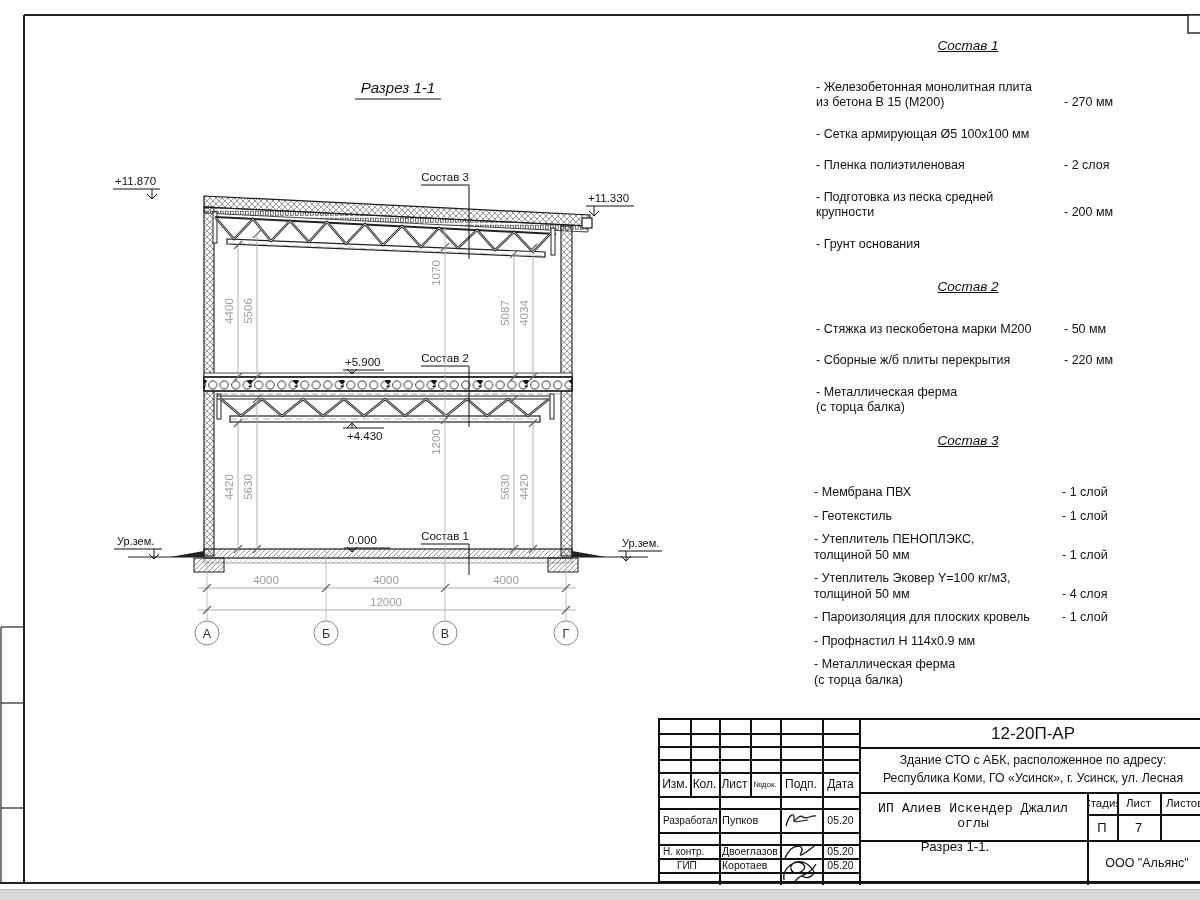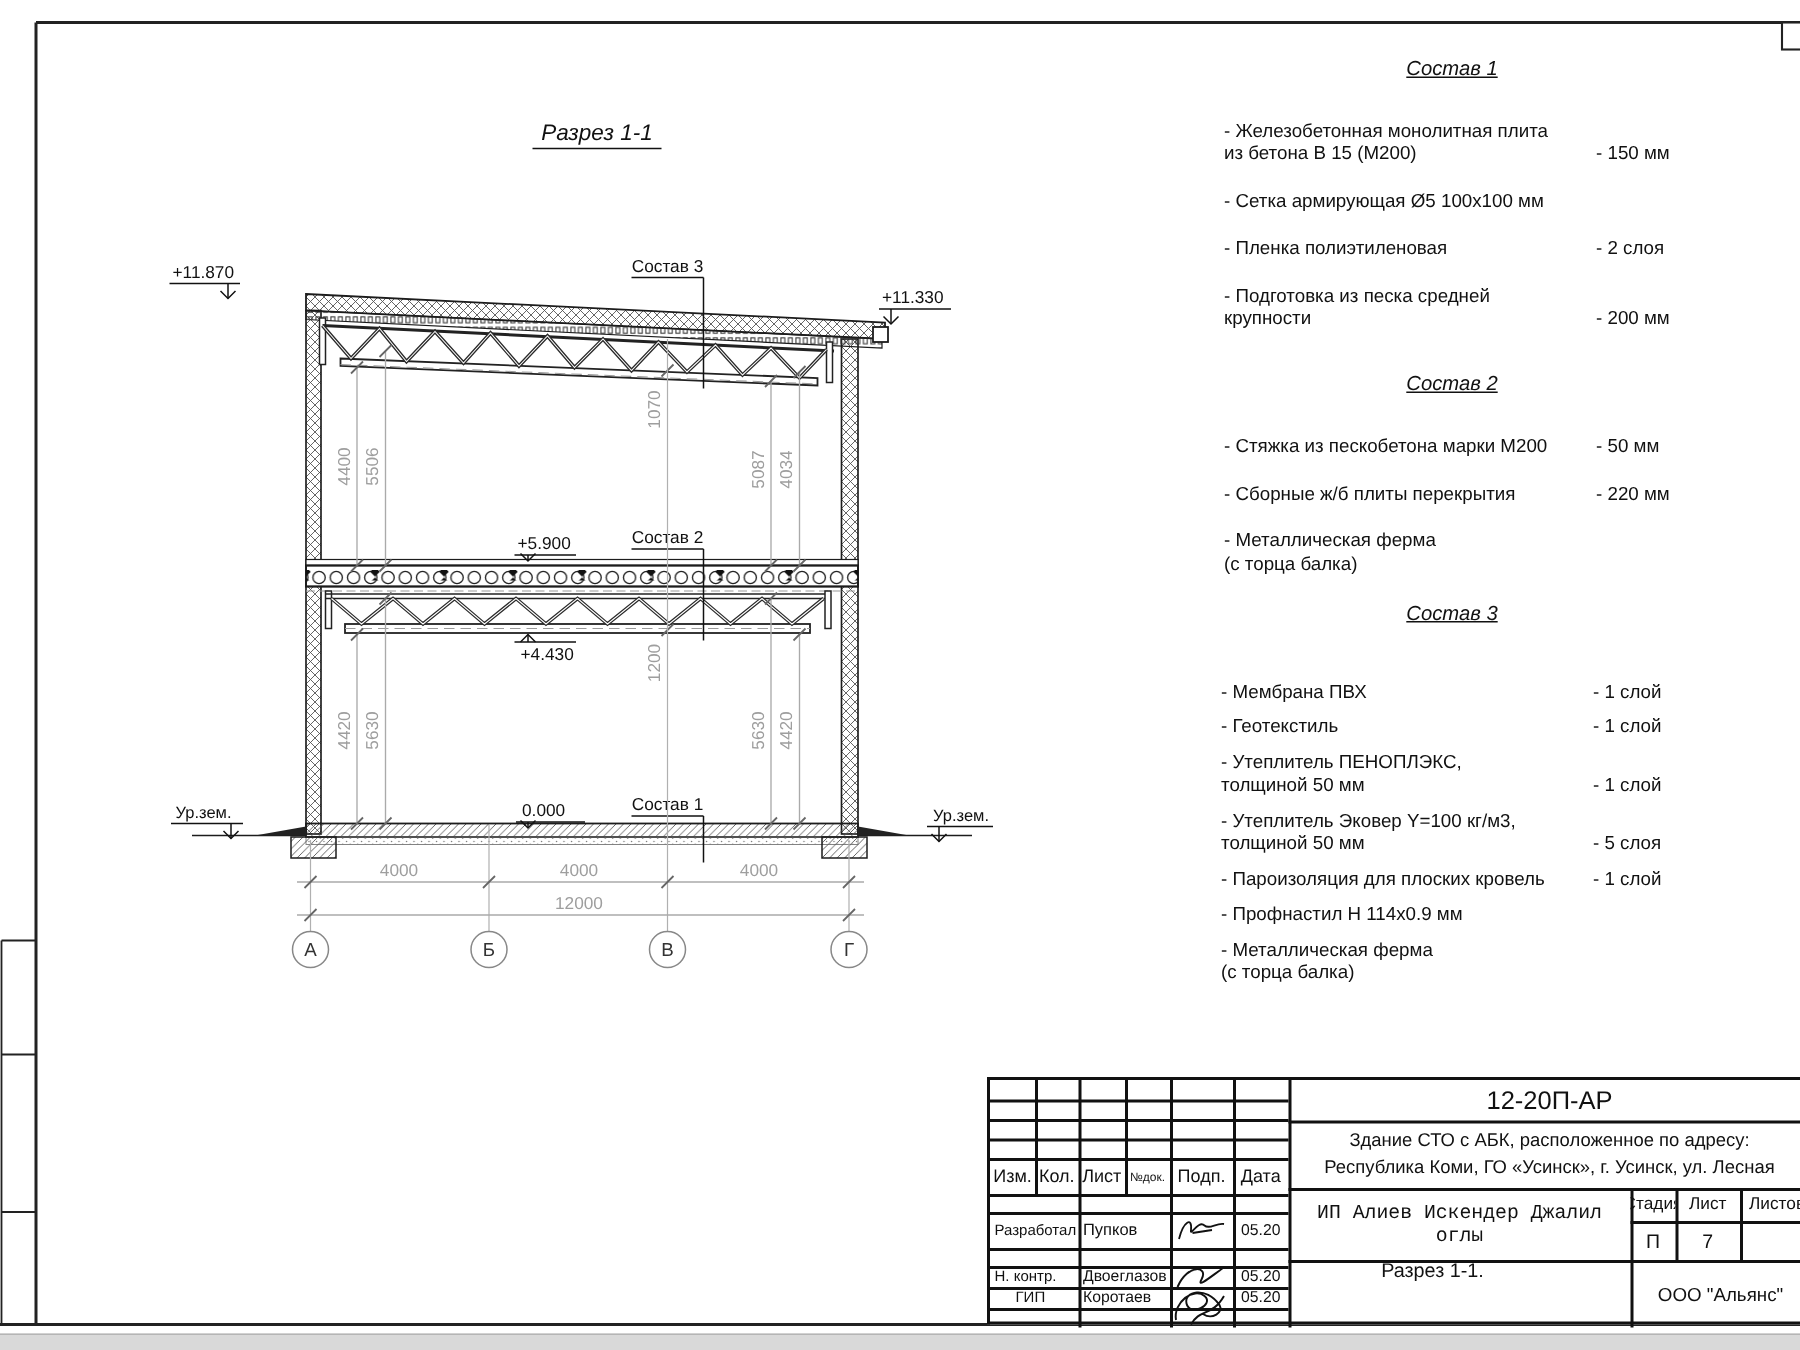--- a/index.html
+++ b/index.html
@@ -268,35 +268,39 @@
   </g>
 </svg>
 
 <div class="panel">
 
   <div class="comp s12">
     <div class="comp-h h1">Состав 1</div>
     <div class="crow">
       <div class="nm">- Железобетонная  монолитная плита
 из бетона В 15 (М200)</div>
-      <div class="vl2">- 150 мм</div>
+      <div class="vl2">- 270 мм</div>
     </div>
     <div class="crow">
       <div class="nm">- Сетка армирующая Ø5 100х100 мм</div>
       <div class="vl2"></div>
     </div>
     <div class="crow">
       <div class="nm">- Пленка полиэтиленовая</div>
       <div class="vl2">-  2 слоя</div>
     </div>
     <div class="crow">
       <div class="nm">- Подготовка из песка средней
 крупности</div>
       <div class="vl2">- 200 мм</div>
     </div>
+    <div class="crow">
+      <div class="nm">- Грунт основания</div>
+      <div class="vl2"></div>
+    </div>
   </div>
 
   <div class="comp s12">
     <div class="comp-h h2">Состав 2</div>
     <div class="crow">
       <div class="nm">- Стяжка из пескобетона марки М200</div>
       <div class="vl2">- 50 мм</div>
     </div>
     <div class="crow">
       <div class="nm">- Сборные ж/б плиты перекрытия</div>
@@ -320,21 +324,21 @@
       <div class="vl2">- 1 слой</div>
     </div>
     <div class="crow">
       <div class="nm">- Утеплитель ПЕНОПЛЭКС,
 толщиной 50 мм</div>
       <div class="vl2">- 1 слой</div>
     </div>
     <div class="crow">
       <div class="nm">- Утеплитель Эковер Y=100 кг/м3,
 толщиной 50 мм</div>
-      <div class="vl2">- 5 слоя</div>
+      <div class="vl2">- 4 слоя</div>
     </div>
     <div class="crow">
       <div class="nm">- Пароизоляция для плоских кровель</div>
       <div class="vl2">- 1 слой</div>
     </div>
     <div class="crow">
       <div class="nm">- Профнастил Н 114х0.9 мм</div>
       <div class="vl2"></div>
     </div>
     <div class="crow">

